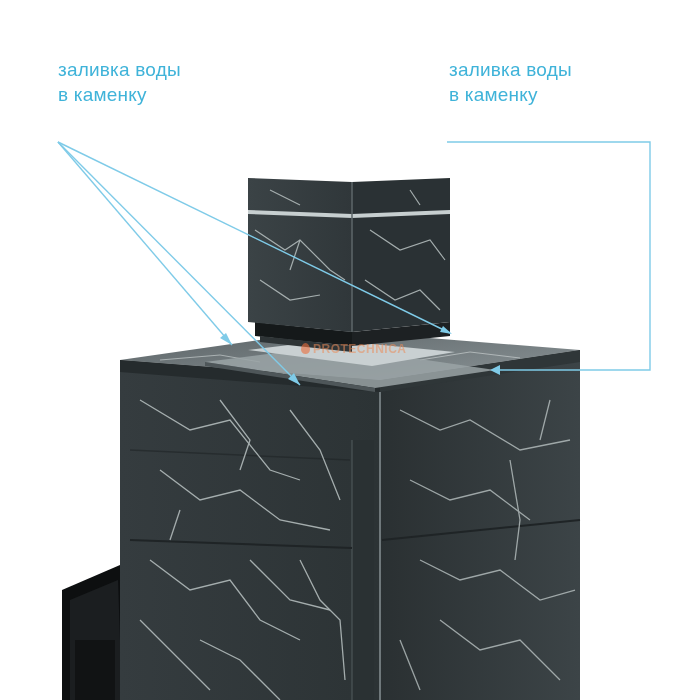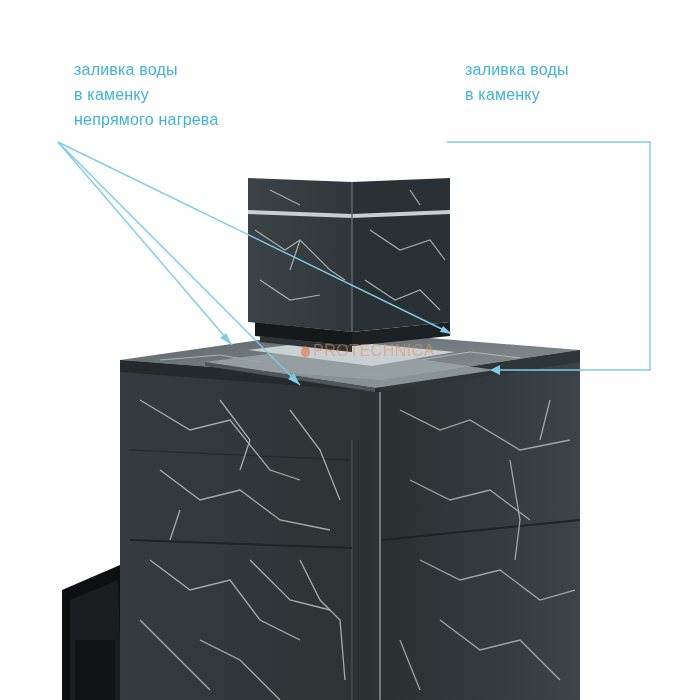--- a/index.html
+++ b/index.html
@@ -7,38 +7,37 @@
       position: relative;
       width: 700px;
       height: 700px;
       overflow: hidden;
       background: #ffffff;
       font-family: "Liberation Sans", "DejaVu Sans", sans-serif;
     }
     .label {
       position: absolute;
       color: #3fb3d9;
-      font-size: 16px;
+      font-size: 19px;
       line-height: 25px;
       letter-spacing: 0.2px;
       white-space: nowrap;
-      margin-left: 16px;
     }
     .label span { display: block; }
     .label-left { left: 58px; top: 57px; }
     .label-right { left: 449px; top: 57px; }
     .stove-svg { position: absolute; left: 0; top: 0; }
     .watermark {
       position: absolute;
       left: 292px; top: 342px;
-      font-size: 16px;
+      font-size: 12px;
       color: rgba(235,140,90,0.55);
       letter-spacing: 0.5px;
       font-family: "Liberation Sans", sans-serif;
-      font-weight: normal;
+      font-weight: bold;
       padding-left: 9px;
     }
     .watermark .drop {
       display: inline-block;
       width: 9px; height: 11px;
       background: rgba(235,110,60,0.6);
       border-radius: 50% 50% 50% 50% / 60% 60% 40% 40%;
       margin-right: 3px;
       vertical-align: -1px;
     }
@@ -167,21 +166,20 @@
     </g>
   </svg>
 
   <div class="watermark">
     <span class="drop"></span><span>PROTECHNICA</span>
   </div>
 
   <div class="label label-left">
     <span>заливка воды</span>
     <span>в каменку</span>
-    <span>непрямого нагрева</span>
   </div>
 
   <div class="label label-right">
     <span>заливка воды</span>
     <span>в каменку</span>
   </div>
 
 </div>
 
 </body></html>

